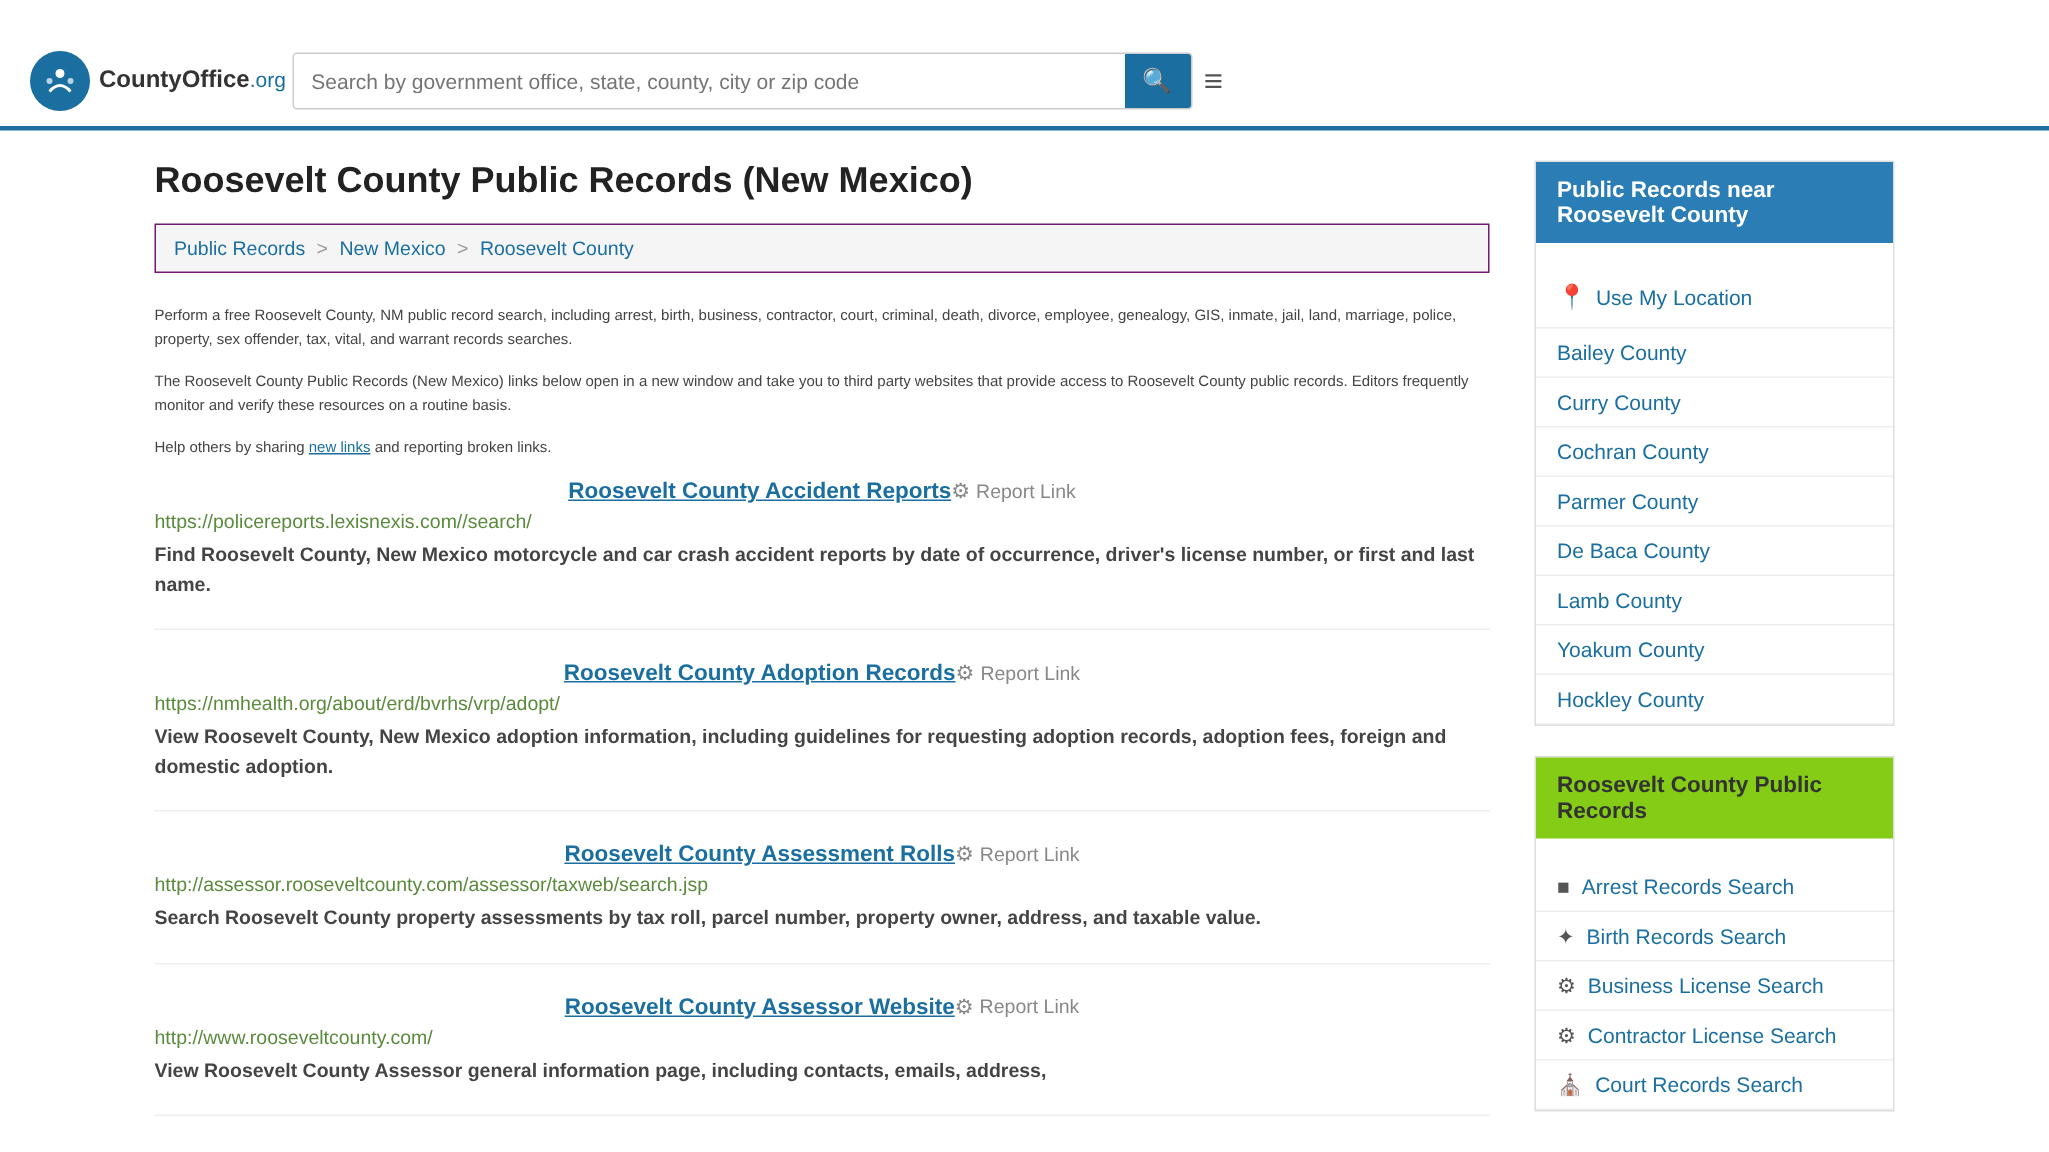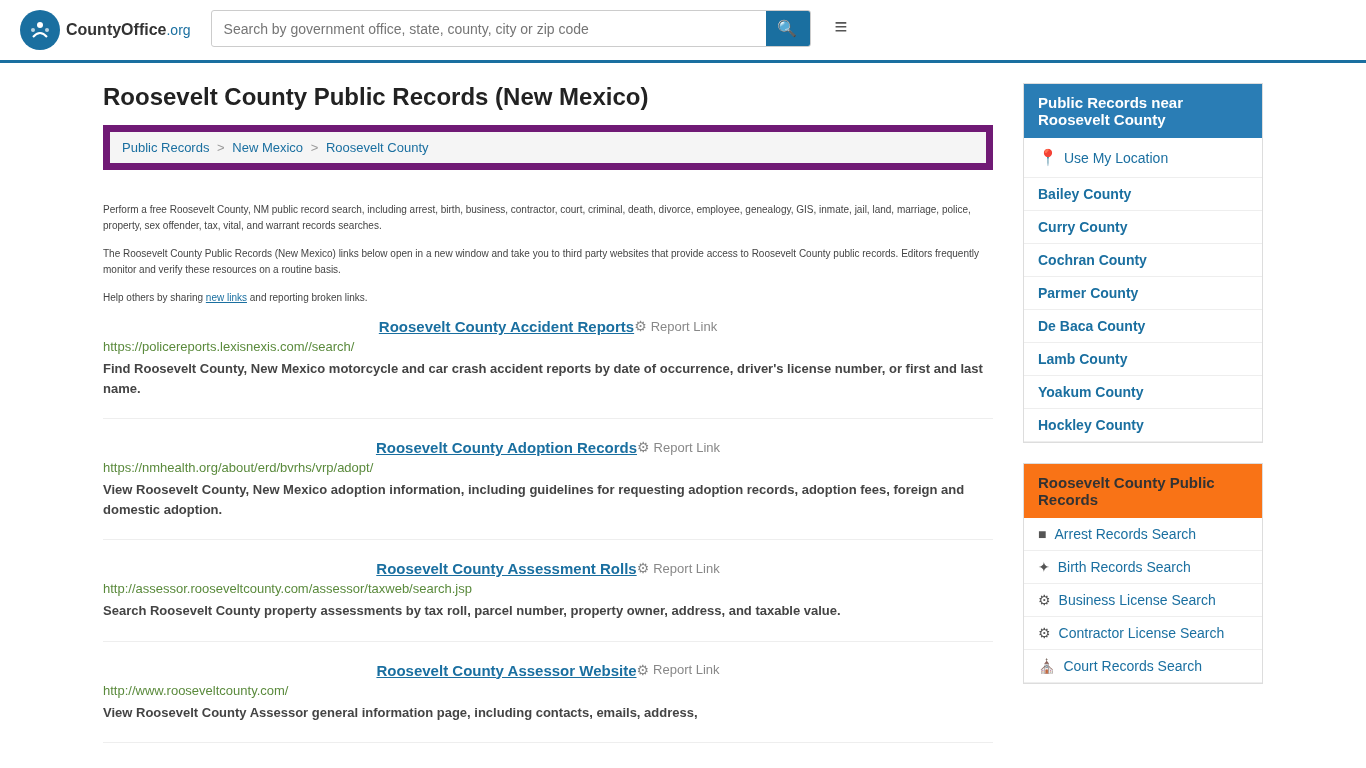--- a/index.html
+++ b/index.html
@@ -4,22 +4,23 @@
   <style>
     * { box-sizing: border-box; margin: 0; padding: 0; }
     body { font-family: Arial, sans-serif; font-size: 14px; color: #333; background: #fff; }
 
     
     #header {
       background: #fff;
       border-bottom: 3px solid #1a6fa0;
       padding: 10px 20px;
       display: flex;
-      align-items: flex-start;
-      gap: 20px;
+      align-items: center;
+      gap: 4px;
+      margin-top: 24px;
     }
     #logo-area {
       display: flex;
       align-items: center;
       gap: 6px;
       text-decoration: none;
     }
     .logo-circle {
       width: 40px;
       height: 40px;
@@ -81,23 +82,23 @@
     #page-title {
       font-size: 24px;
       font-weight: bold;
       color: #222;
       margin-bottom: 14px;
     }
 
     
     #breadcrumb {
       background: #f5f5f5;
-      border: 7px solid #701a75;
+      border: 1px solid #701a75;
       padding: 8px 12px;
-      margin-bottom: 32px;
+      margin-bottom: 21px;
       font-size: 13px;
       color: #555;
     }
     #breadcrumb a { color: #1a6fa0; text-decoration: none; }
     #breadcrumb span { color: #999; margin: 0 4px; }
 
     
     .description { font-size: 10px; color: #444; line-height: 1.6; margin-bottom: 12px; }
     .description a { color: #1a6fa0; text-decoration: underline; margin-top: 39px; }
 
@@ -130,42 +131,41 @@
     .record-url { color: #5a8a3c; font-size: 13px; margin-bottom: 5px; }
     .record-desc { font-size: 13px; color: #444; line-height: 1.5; font-weight: bold; }
 
     
     .sidebar-section-header {
       background: #2a7db5;
       color: #fff;
       font-size: 15px;
       font-weight: bold;
       padding: 10px 14px;
-      margin-bottom: 0;
+      margin-bottom: 16px;
     }
     .sidebar-section {
       border: 1px solid #ddd;
       margin-bottom: 20px;
     }
     .sidebar-section-header.gray {
-      background: #f97316;
+      background: #84cc16;
       color: #333;
     }
     .sidebar-list { list-style: none; }
     .sidebar-list li {
       border-bottom: 1px solid #eee;
       padding: 0;
     }
     .sidebar-list li a {
       display: block;
       padding: 8px 14px;
       color: #1a6fa0;
       text-decoration: none;
       font-size: 14px;
-      font-weight: bold;
     }
     .use-location {
       display: flex;
       align-items: center;
       gap: 6px;
       padding: 10px 14px;
       color: #1a6fa0;
       font-size: 14px;
       cursor: pointer;
       border-bottom: 1px solid #eee;

